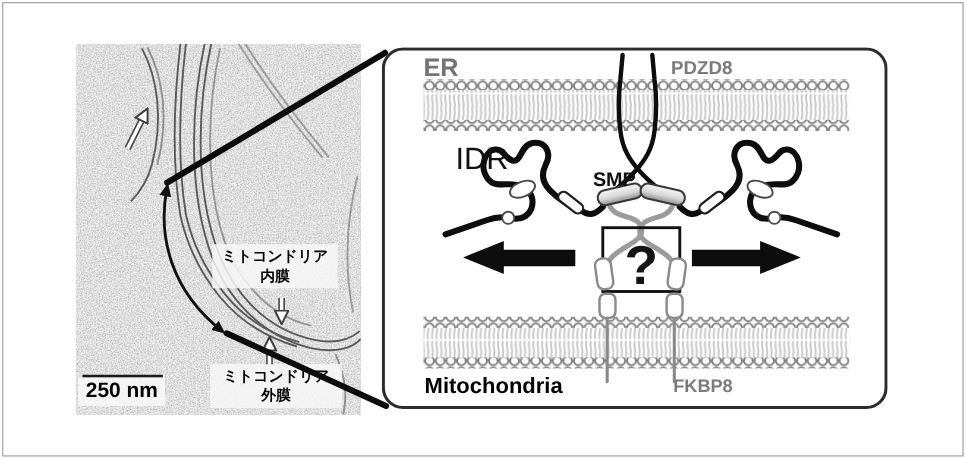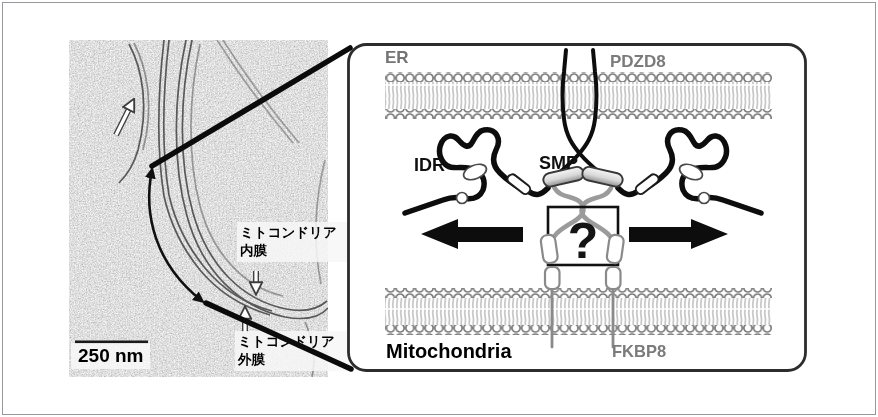--- a/index.html
+++ b/index.html
@@ -4,36 +4,36 @@
 <style>
   html,body{margin:0;padding:0;background:#fff;}
   .fig{position:relative;width:878px;height:417px;background:#fff;overflow:hidden;
        font-family:"Liberation Sans","DejaVu Sans",sans-serif;}
   .frame{position:absolute;inset:2px;border:1.5px solid #96989b;pointer-events:none;}
   
   .em{position:absolute;left:69px;top:40px;width:259px;height:337px;}
   .em svg{position:absolute;inset:0;}
   .emlabel{position:absolute;color:#000;font-weight:700;line-height:1.35;white-space:nowrap;
            background:rgba(255,255,255,.92);padding:1px 5px;}
-  .emlabel.soft{background:rgba(247,247,247,.85);text-align:left;white-space:normal;padding:2px 3px;margin-left:44px;}
+  .emlabel.soft{background:rgba(247,247,247,.85);text-align:center;white-space:normal;padding:2px 3px;}
   .emlabel .ln{display:block;}
   .lbl-ermem{left:4px;top:92px;font-size:15px;}
   .lbl-mercs{left:0px;top:219px;font-size:23px;font-weight:800;letter-spacing:.5px;}
   .lbl-inner{left:124px;top:182px;width:108px;font-size:13.5px;}
   .lbl-outer{left:122px;top:291px;width:114px;font-size:13.5px;}
   .lbl-scale{left:2px;top:303px;font-size:19px;font-weight:800;background:rgba(250,250,250,.8);padding:0 7px;text-align:right;}
   
   .callout{position:absolute;left:0;top:0;width:878px;height:417px;pointer-events:none;}
   
   .schem{position:absolute;left:347px;top:43px;width:460px;height:329px;}
   .schem svg{position:absolute;inset:0;}
   .slabel{position:absolute;font-weight:700;white-space:nowrap;}
-  .lbl-er{left:38px;top:5px;font-size:17px;font-weight:800;color:#747474;}
+  .lbl-er{left:38px;top:5px;font-size:23px;font-weight:800;color:#747474;}
   .lbl-pdzd8{left:263px;top:9px;font-size:17px;color:#7b7b7b;}
-  .lbl-idr{left:67px;top:86px;font-size:18px;font-weight:700;color:#101010;margin-top:26px;}
+  .lbl-idr{left:67px;top:86px;font-size:28px;font-weight:400;color:#101010;}
   .lbl-smp{left:192px;top:110px;font-size:18px;font-weight:800;color:#101010;}
   .lbl-mito{left:39px;top:297px;font-size:20px;color:#000000;}
   .lbl-fkbp8{left:265px;top:299px;font-size:16.5px;color:#7b7b7b;}
 </style>
 </head>
 <body>
 
 <div class="fig">
   <div class="frame"></div>
 

